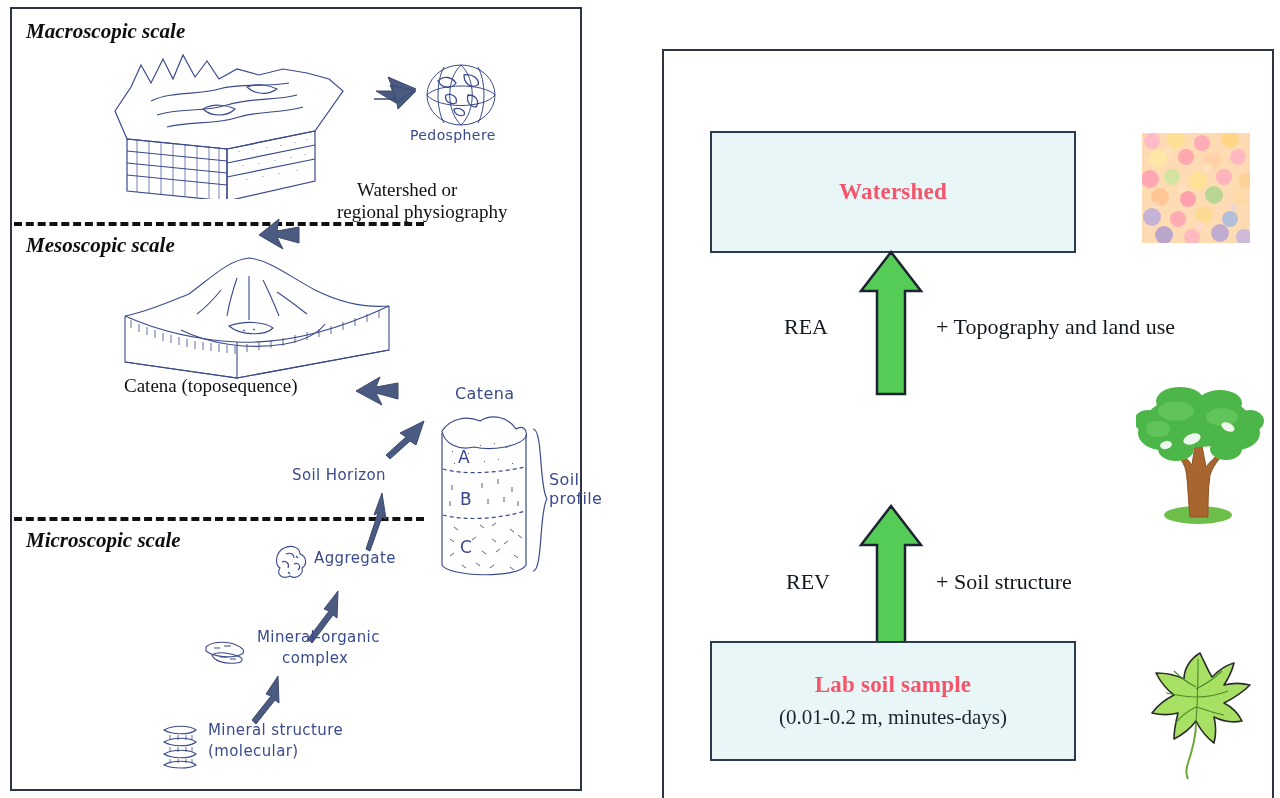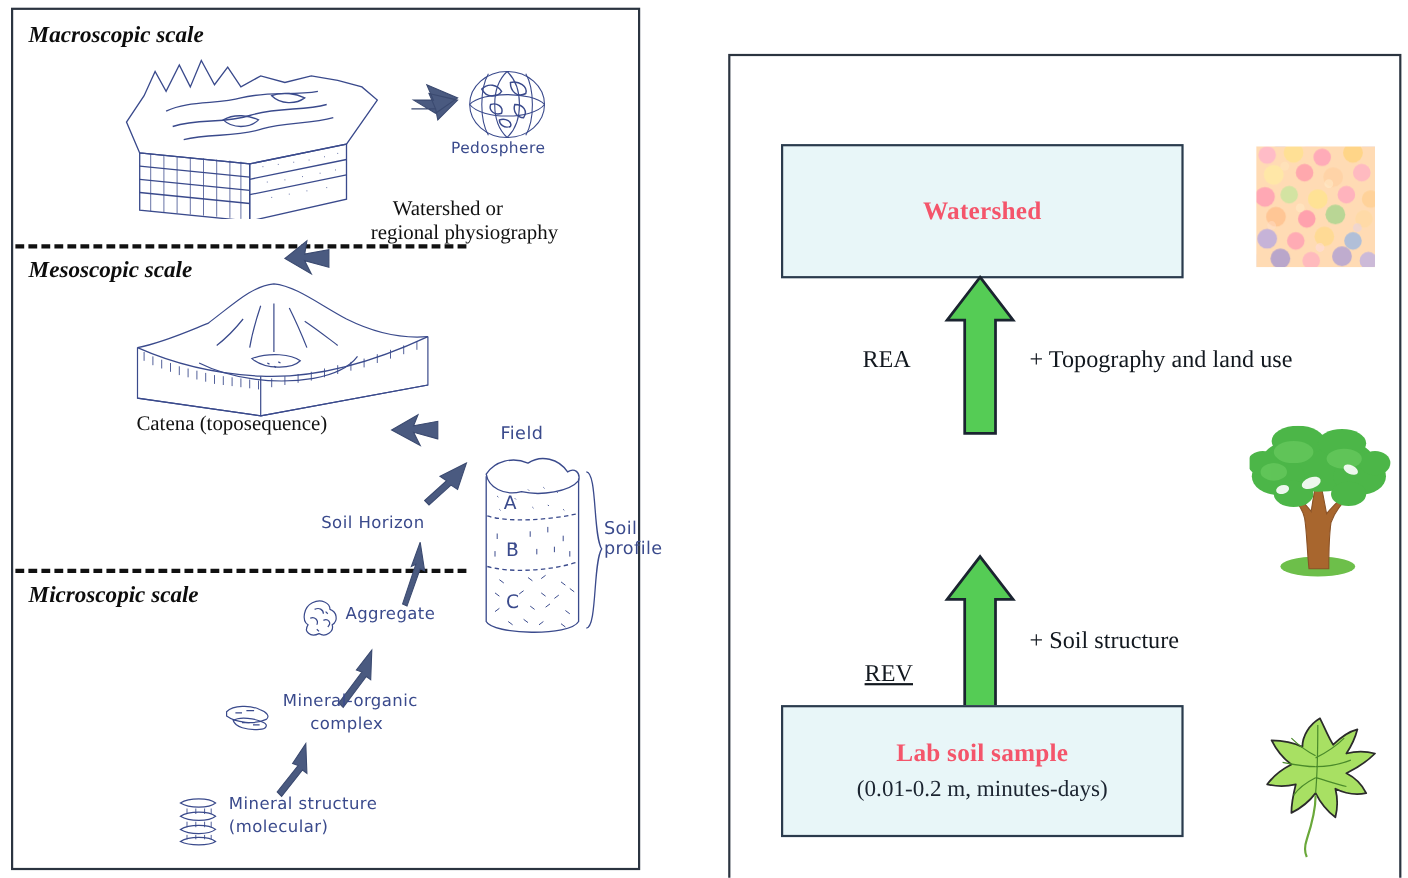--- a/index.html
+++ b/index.html
@@ -184,21 +184,21 @@
       </g>
     </g>
   </svg>
 
   <div class="serif-label" style="left:100px;top:366px;margin-left:12px;">Catena (toposequence)</div>
 
   <svg class="thickarrow" style="left:340px;top:360px;" width="48" height="40">
     <path d="M46,30 L24,24 L30,36 L4,22 L28,8 L24,18 L46,14 Z" fill="#4a5a80" stroke="#3b4a70" stroke-width="1"></path>
   </svg>
 
-  <div class="sk-label" style="left:443px;top:376px;font-size:16px;">Field</div>
+  <div class="sk-label" style="left:443px;top:376px;font-size:16px;">Catena</div>
 
   <svg style="position:absolute;left:420px;top:398px;" width="120" height="190">
     <g fill="none" stroke="#3a4a8c" stroke-width="1.2">
 
       <path d="M10,24 C18,12 34,8 48,14 C60,6 76,10 84,22 C90,18 96,22 94,30
                C86,40 60,44 42,40 C26,44 12,36 10,24 Z"></path>
 
       <path d="M10,26 L10,158 C16,170 86,172 94,158 L94,28"></path>
 
       <path d="M11,62 C30,68 66,66 93,60" stroke-dasharray="4,3"></path>
@@ -372,21 +372,21 @@
       <ellipse cx="56" cy="52" rx="9" ry="5" transform="rotate(-20 56 52)"></ellipse>
       <ellipse cx="92" cy="40" rx="7" ry="4" transform="rotate(25 92 40)"></ellipse>
       <ellipse cx="30" cy="58" rx="6" ry="4" transform="rotate(-15 30 58)"></ellipse>
     </g>
   </svg>
 
   <svg style="position:absolute;left:194px;top:452px;" width="66" height="146">
     <path d="M33,3 L63,42 L47,42 L47,143 L19,143 L19,42 L3,42 Z" fill="#55cc55" stroke="#1b2430" stroke-width="2.5" stroke-linejoin="miter"></path>
   </svg>
 
-  <div class="arrow-label" style="left:122px;top:548px;text-decoration:underline;">REV</div>
+  <div class="arrow-label" style="left:122px;top:518px;">REV</div>
   <div class="arrow-label" style="left:272px;top:518px;">+ Soil structure</div>
 
   <div class="scalebox" style="left:46px;top:590px;width:366px;height:120px;">
     <div class="box-title">Lab soil sample</div>
     <div class="box-sub">(0.01-0.2 m, minutes-days)</div>
   </div>
 
   <svg class="thumb" style="left:478px;top:586px;" width="120" height="150">
     <g stroke="#2b2b2b" stroke-width="1.6" stroke-linejoin="round">
       <path d="M58,16 C62,24 66,34 70,40 C76,34 84,28 92,26

